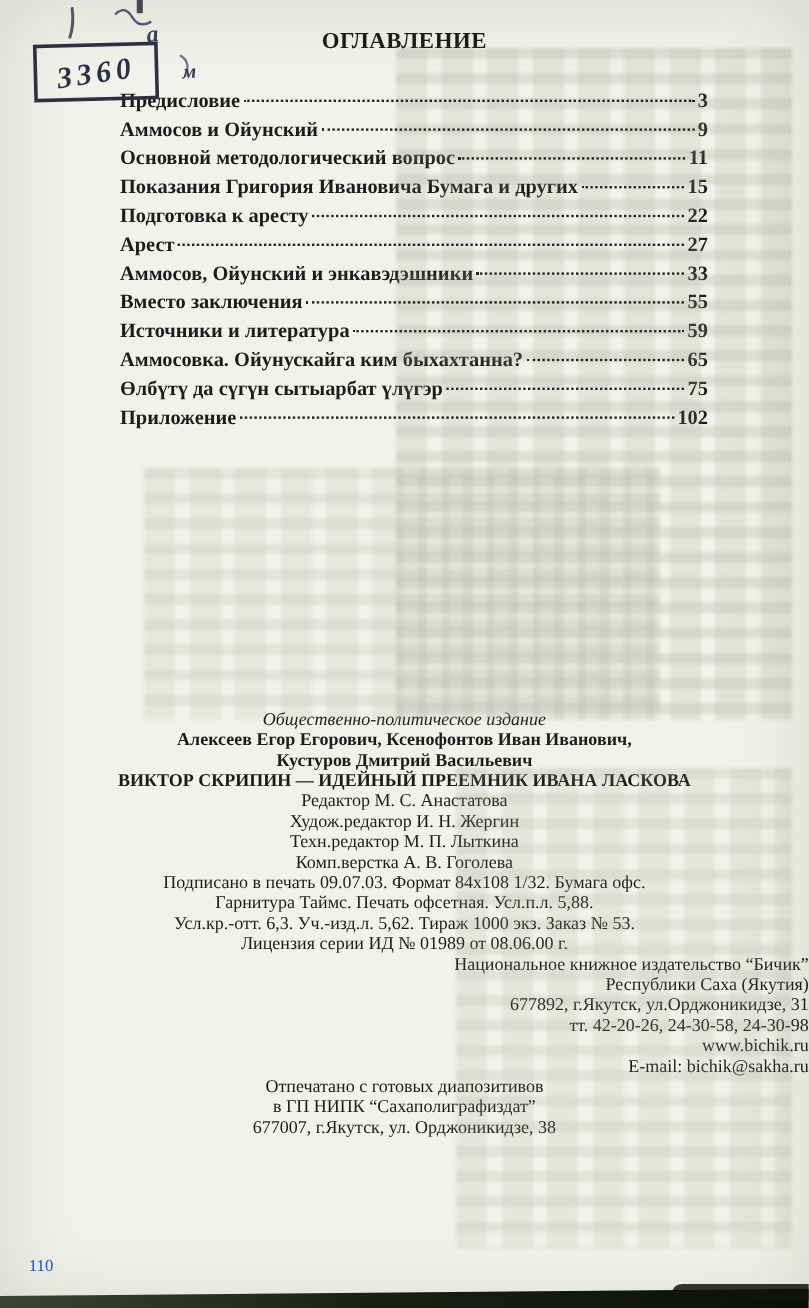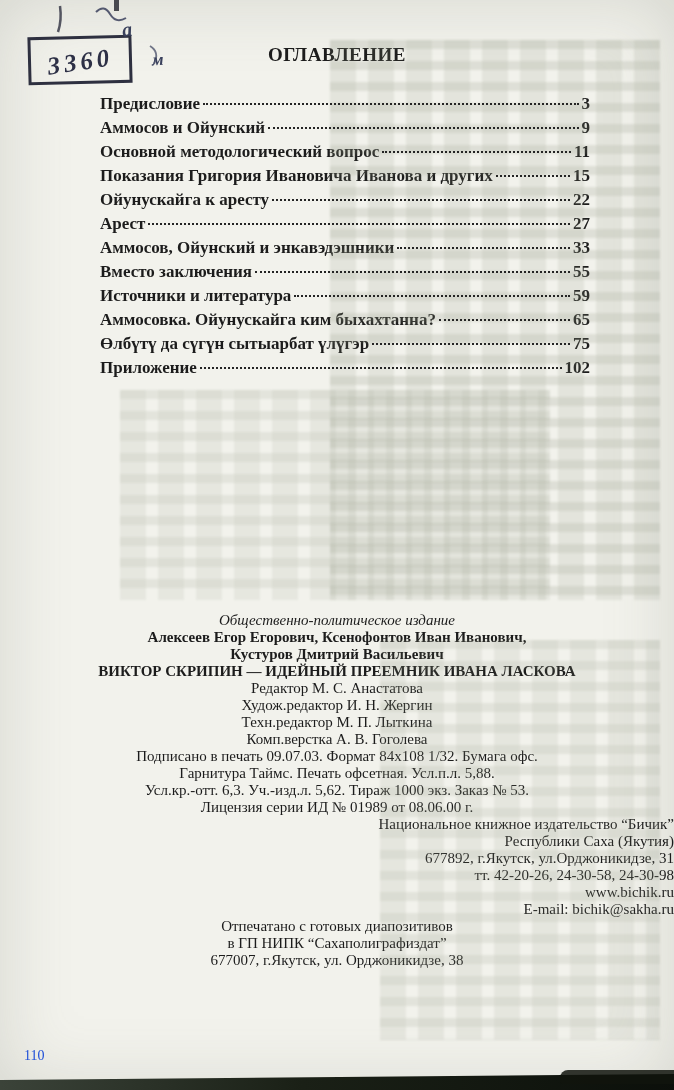--- a/index.html
+++ b/index.html
@@ -27,21 +27,21 @@
   .stamp-number{
     font-style:italic;font-weight:bold;font-size:25px;letter-spacing:4px;
     color:#2d3046;transform:rotate(-7deg) translateY(2px);
   }
   .hand-mark{position:absolute;font-style:italic;color:#39405c;font-weight:bold;}
   .hand-a{left:122px;top:18px;font-size:20px;transform:rotate(-8deg);}
   .hand-m{left:152px;top:50px;font-size:17px;transform:rotate(-4deg);}
   .hand-svg{position:absolute;left:0;top:0;pointer-events:none;}
   
   .toc-title{
-    text-align:center;padding-top:44px;margin:0;
+    text-align:center;padding-top:24px;margin:0;
     font-size:19px;font-weight:bold;letter-spacing:.5px;
   }
   .toc{margin:26px 84px 0 100px;}
   .toc-row{display:flex;align-items:baseline;font-weight:bold;font-size:17px;line-height:24px;}
   .toc-label{white-space:nowrap;}
   .leader{flex:1;min-width:10px;margin:0 3px;border-bottom:2px dotted #242424;transform:translateY(-4px);}
   .toc-page{white-space:nowrap;}
   
   .colophon{margin-top:232px;text-align:center;font-size:15px;line-height:17px;}
   .edition{font-style:italic;}
@@ -107,26 +107,26 @@
       <span class="toc-label">Аммосов и Ойунский</span>
       <span class="leader"></span>
       <span class="toc-page">9</span>
     </div>
     <div class="toc-row">
       <span class="toc-label">Основной методологический вопрос</span>
       <span class="leader"></span>
       <span class="toc-page">11</span>
     </div>
     <div class="toc-row">
-      <span class="toc-label">Показания Григория Ивановича Иванова и других</span>
+      <span class="toc-label">Показания Григория Ивановича Бумага и других</span>
       <span class="leader"></span>
       <span class="toc-page">15</span>
     </div>
     <div class="toc-row">
-      <span class="toc-label">Ойунускайга к аресту</span>
+      <span class="toc-label">Подготовка к аресту</span>
       <span class="leader"></span>
       <span class="toc-page">22</span>
     </div>
     <div class="toc-row">
       <span class="toc-label">Арест</span>
       <span class="leader"></span>
       <span class="toc-page">27</span>
     </div>
     <div class="toc-row">
       <span class="toc-label">Аммосов, Ойунский и энкавэдэшники</span>

